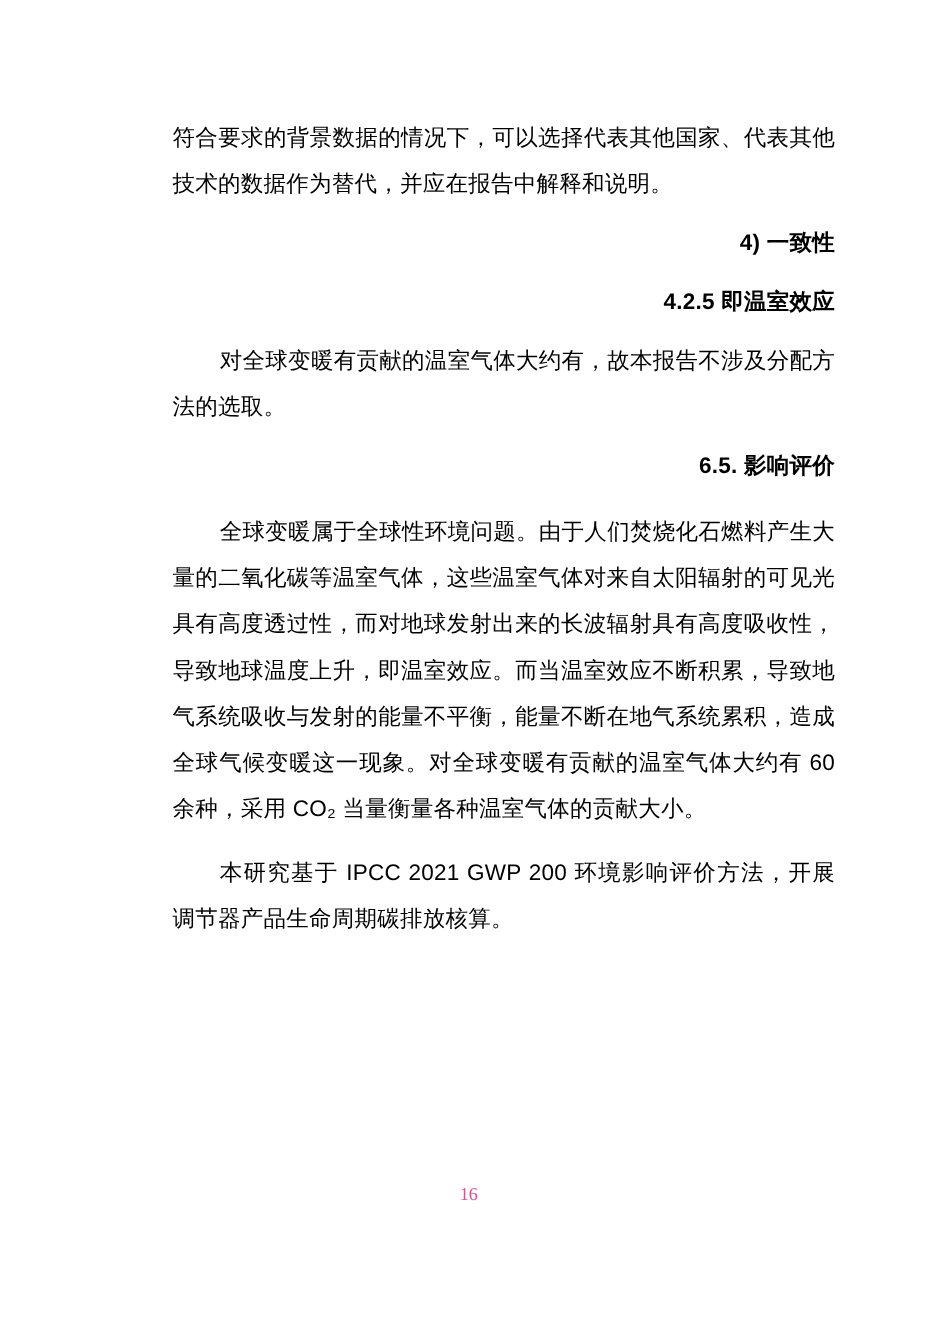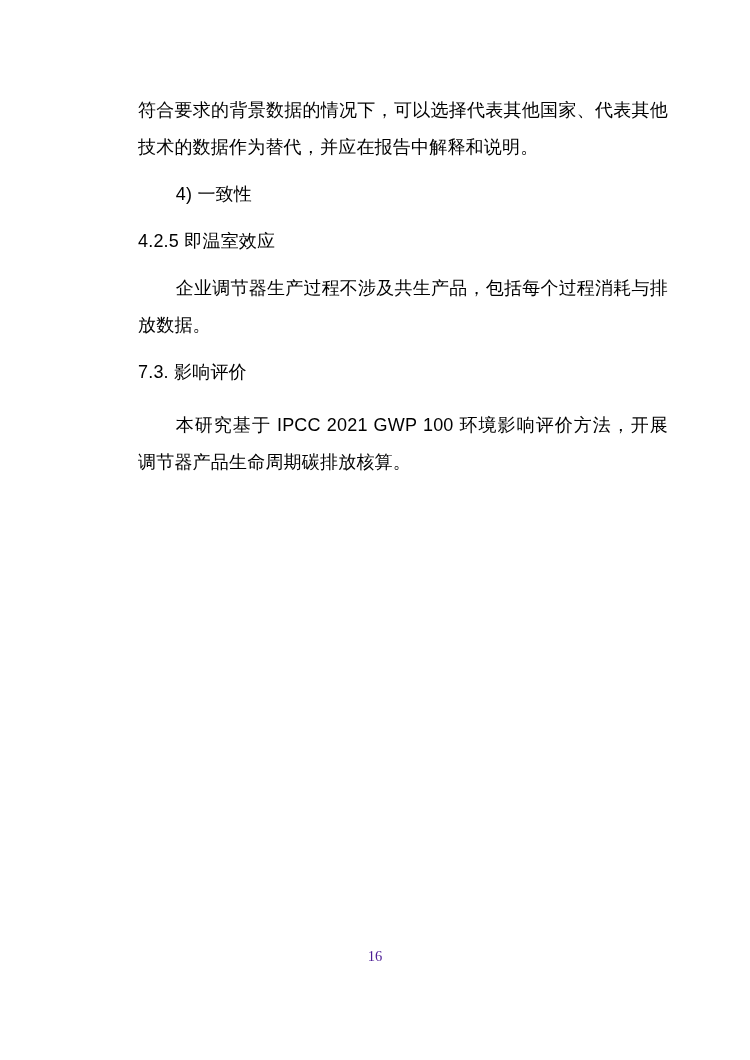--- a/index.html
+++ b/index.html
@@ -29,23 +29,23 @@
     margin-left: 28px;
   }
   .para {
     margin: 0 0 10px 0;
     text-indent: 2.1em;
   }
   .para.no-indent {
     text-indent: 0;
   }
   .heading {
-    font-weight: normal;
+    font-weight: bold;
     margin: 0 0 10px 0;
-    text-align: left;
+    text-align: right;
   }
   .heading.indented {
     text-indent: 2.1em;
   }
   .heading.h-allocation {
     margin-top: 10px;
   }
   .heading.h-impact {
     margin-bottom: 16px;
   }
@@ -54,42 +54,43 @@
   }
   .footer {
     position: absolute;
     top: 948px;
     left: 0;
     width: 750px;
     text-align: center;
     font-family: "Liberation Serif", serif;
     font-size: 14.5px;
     line-height: 1.2;
-    color: #4c1d95;
+    color: #ec4899;
   }
 </style>
 </head>
 <body>
 
 <div class="page">
 
   <div class="content">
 
     <p class="para no-indent">符合要求的背景数据的情况下，可以选择代表其他国家、代表其他技术的数据作为替代，并应在报告中解释和说明。</p>
 
 
     <div class="heading indented">4) 一致性</div>
 
 
     <div class="heading h-allocation">4.2.5 即温室效应</div>
 
-    <p class="para">企业调节器生产过程不涉及共生产品，包括每个过程消耗与排放数据。</p>
+    <p class="para">对全球变暖有贡献的温室气体大约有，故本报告不涉及分配方法的选取。</p>
 
-    <div class="heading h-impact">7.3. 影响评价</div>
+    <div class="heading h-impact">6.5. 影响评价</div>
 
+    <p class="para">全球变暖属于全球性环境问题。由于人们焚烧化石燃料产生大量的二氧化碳等温室气体，这些温室气体对来自太阳辐射的可见光具有高度透过性，而对地球发射出来的长波辐射具有高度吸收性，导致地球温度上升，即温室效应。而当温室效应不断积累，导致地气系统吸收与发射的能量不平衡，能量不断在地气系统累积，造成全球气候变暖这一现象。对全球变暖有贡献的温室气体大约有 60 余种，采用 CO₂ 当量衡量各种温室气体的贡献大小。</p>
 
-    <p class="para p-method">本研究基于 IPCC 2021 GWP 100 环境影响评价方法，开展调节器产品生命周期碳排放核算。</p>
+    <p class="para p-method">本研究基于 IPCC 2021 GWP 200 环境影响评价方法，开展调节器产品生命周期碳排放核算。</p>
 
   </div>
 
   <div class="footer">16</div>
 
 </div>
 
 </body></html>

